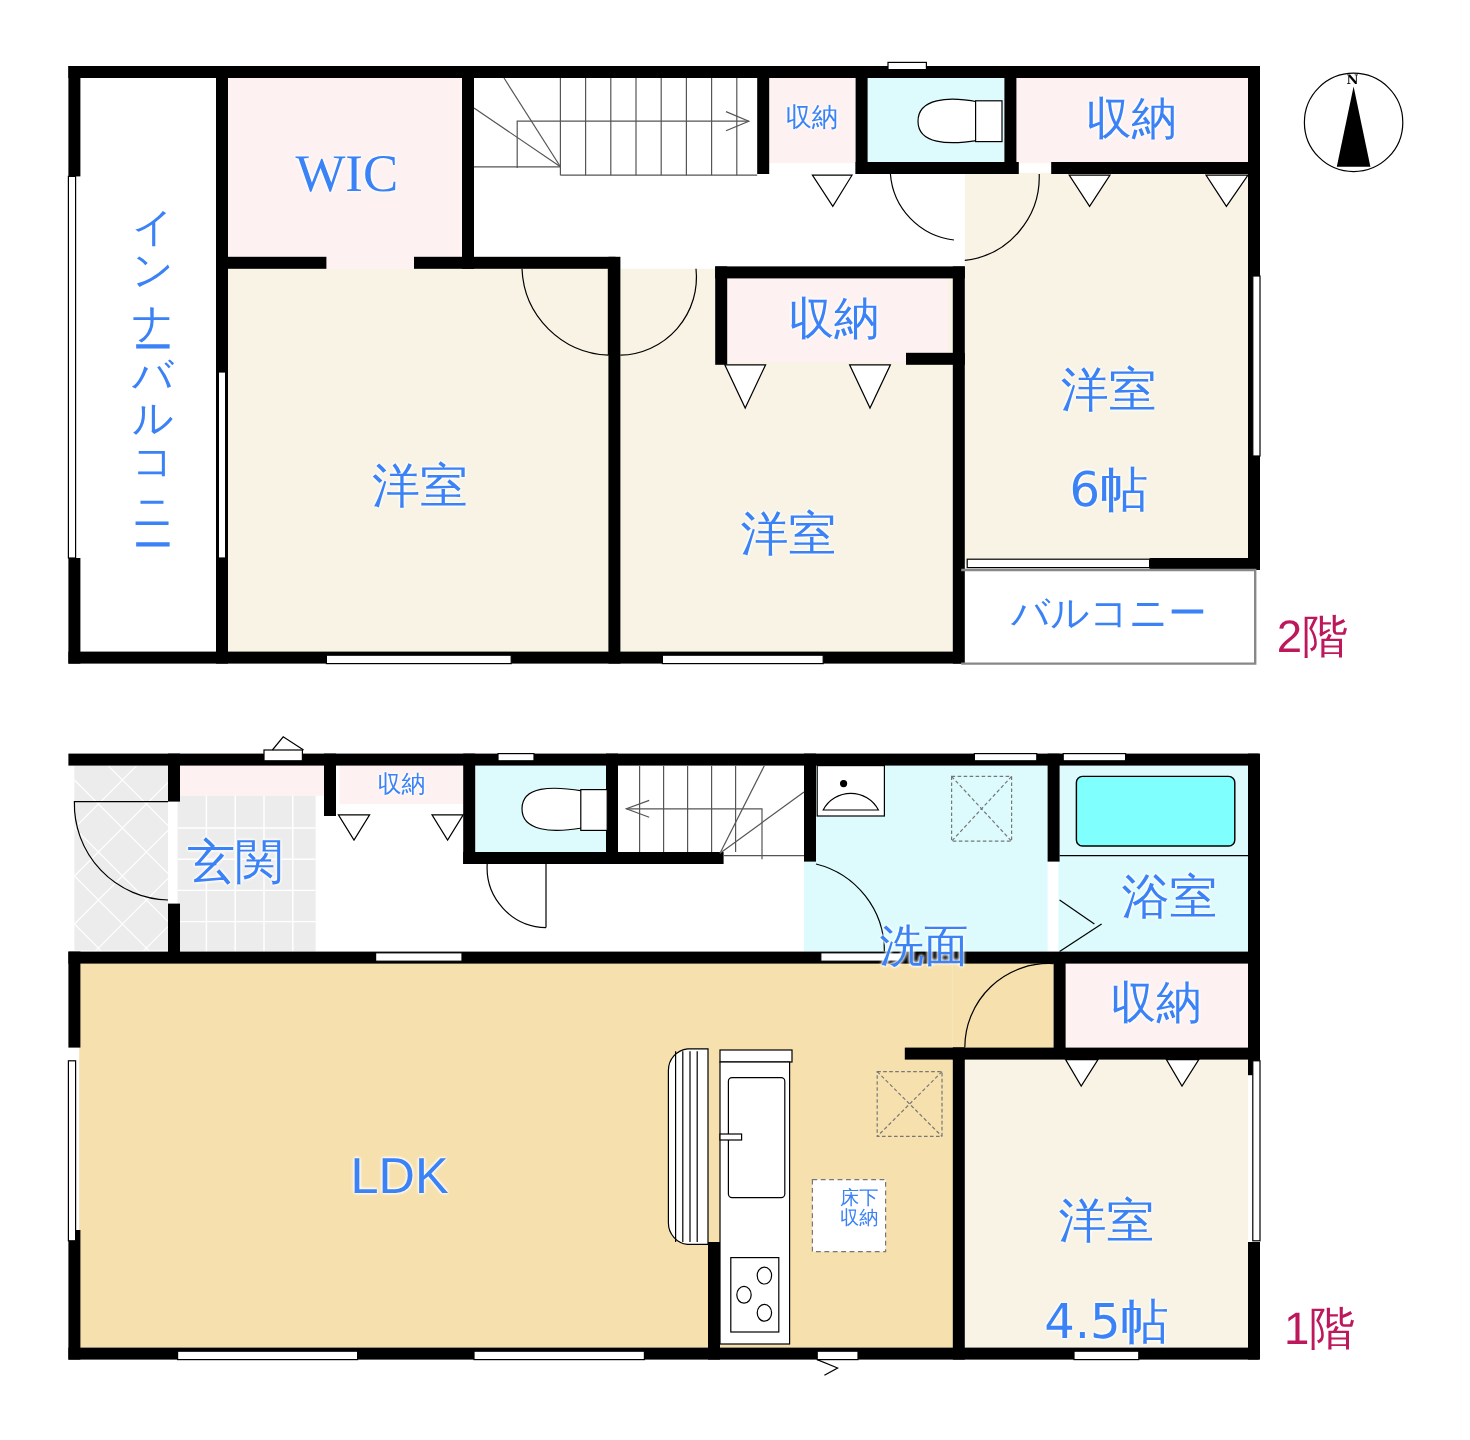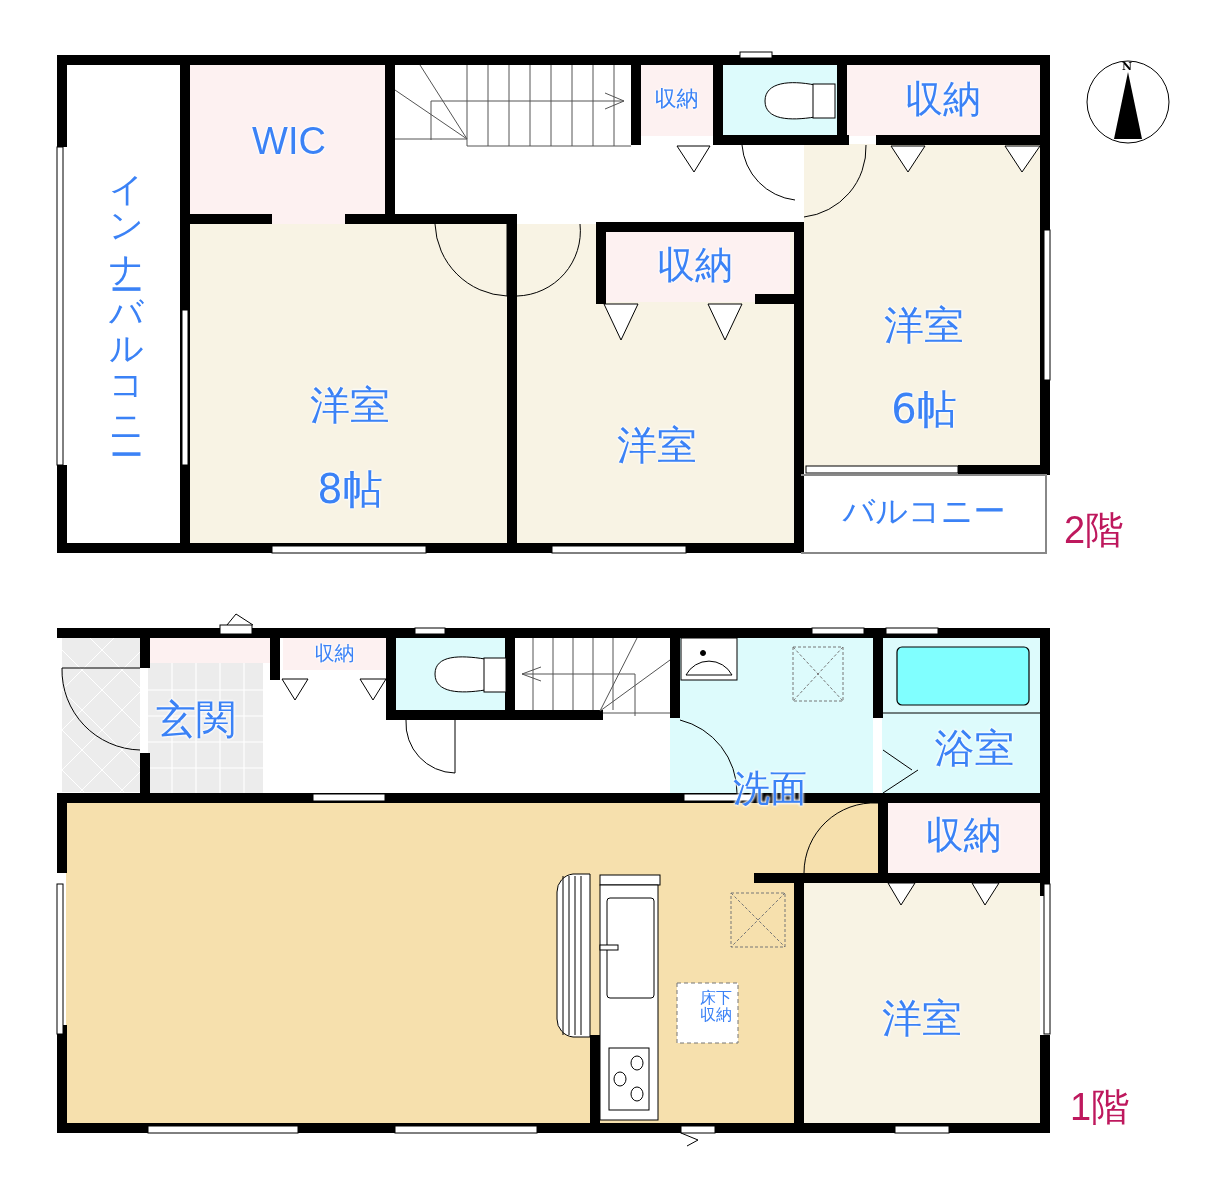--- a/index.html
+++ b/index.html
@@ -245,44 +245,45 @@
 
   <g>
     <circle cx="1128" cy="102" r="41" fill="#fff" stroke="#000" stroke-width="1"></circle>
     <polygon points="1128,72 1114,139 1142,139" fill="#000"></polygon>
   </g>
 </svg>
 
 <div class="abs" style="left:1122px;top:60px;font-size:11px;font-weight:bold;font-family:'DejaVu Serif',serif;">N</div>
 
 <div class="label" style="left:104px;top:150px;width:40px;font-size:34px;writing-mode:vertical-rl;letter-spacing:2px;font-family:'Liberation Sans',sans-serif;">インナーバルコニー</div>
-<div class="label" style="left:189px;top:122px;width:200px;font-size:38px;font-family:Liberation Sans, sans-serif;text-align:center;">WIC</div>
+<div class="label" style="left:189px;top:122px;width:200px;font-size:44px;font-family:Liberation Serif, serif;text-align:center;">WIC</div>
 <div class="label" style="left:640px;top:87px;width:73px;font-size:22px;">収納</div>
 <div class="label" style="left:845px;top:80px;width:196px;font-size:38px;">収納</div>
 <div class="label" style="left:600px;top:246px;width:190px;font-size:38px;">収納</div>
 
 <div class="label" style="left:189px;top:342px;width:322px;font-size:40px;">
   <div>洋室</div>
-  <div>8帖</div>
 </div>
 <div class="label" style="left:517px;top:382px;width:280px;font-size:40px;">
   <div>洋室</div>
 </div>
 <div class="label" style="left:804px;top:262px;width:240px;font-size:40px;">
   <div>洋室</div>
   <div>6帖</div>
 </div>
 <div class="label" style="left:806px;top:495px;width:236px;font-size:32px;">バルコニー</div>
 <div class="floor-label" style="left:1064px;top:505px;">2階</div>
 
 <div class="label" style="left:148px;top:698px;width:96px;font-size:40px;">玄関</div>
 <div class="label" style="left:283px;top:643px;width:103px;font-size:20px;">収納</div>
 <div class="label" style="left:710px;top:770px;width:120px;font-size:37px;">洗面</div>
 <div class="label" style="left:883px;top:727px;width:183px;font-size:40px;">浴室</div>
 <div class="label" style="left:886px;top:816px;width:155px;font-size:38px;">収納</div>
 <div class="label" style="left:200px;top:914px;width:266px;font-size:42px;font-family:'Liberation Sans',sans-serif;">
+  <div>LDK</div>
 </div>
 <div class="label" style="left:677px;top:990px;width:78px;font-size:16px;text-shadow:none;">床下
 収納</div>
 <div class="label" style="left:804px;top:955px;width:236px;font-size:40px;">
   <div>洋室</div>
+  <div>4.5帖</div>
 </div>
 <div class="floor-label" style="left:1070px;top:1082px;">1階</div>
 
 </body></html>

